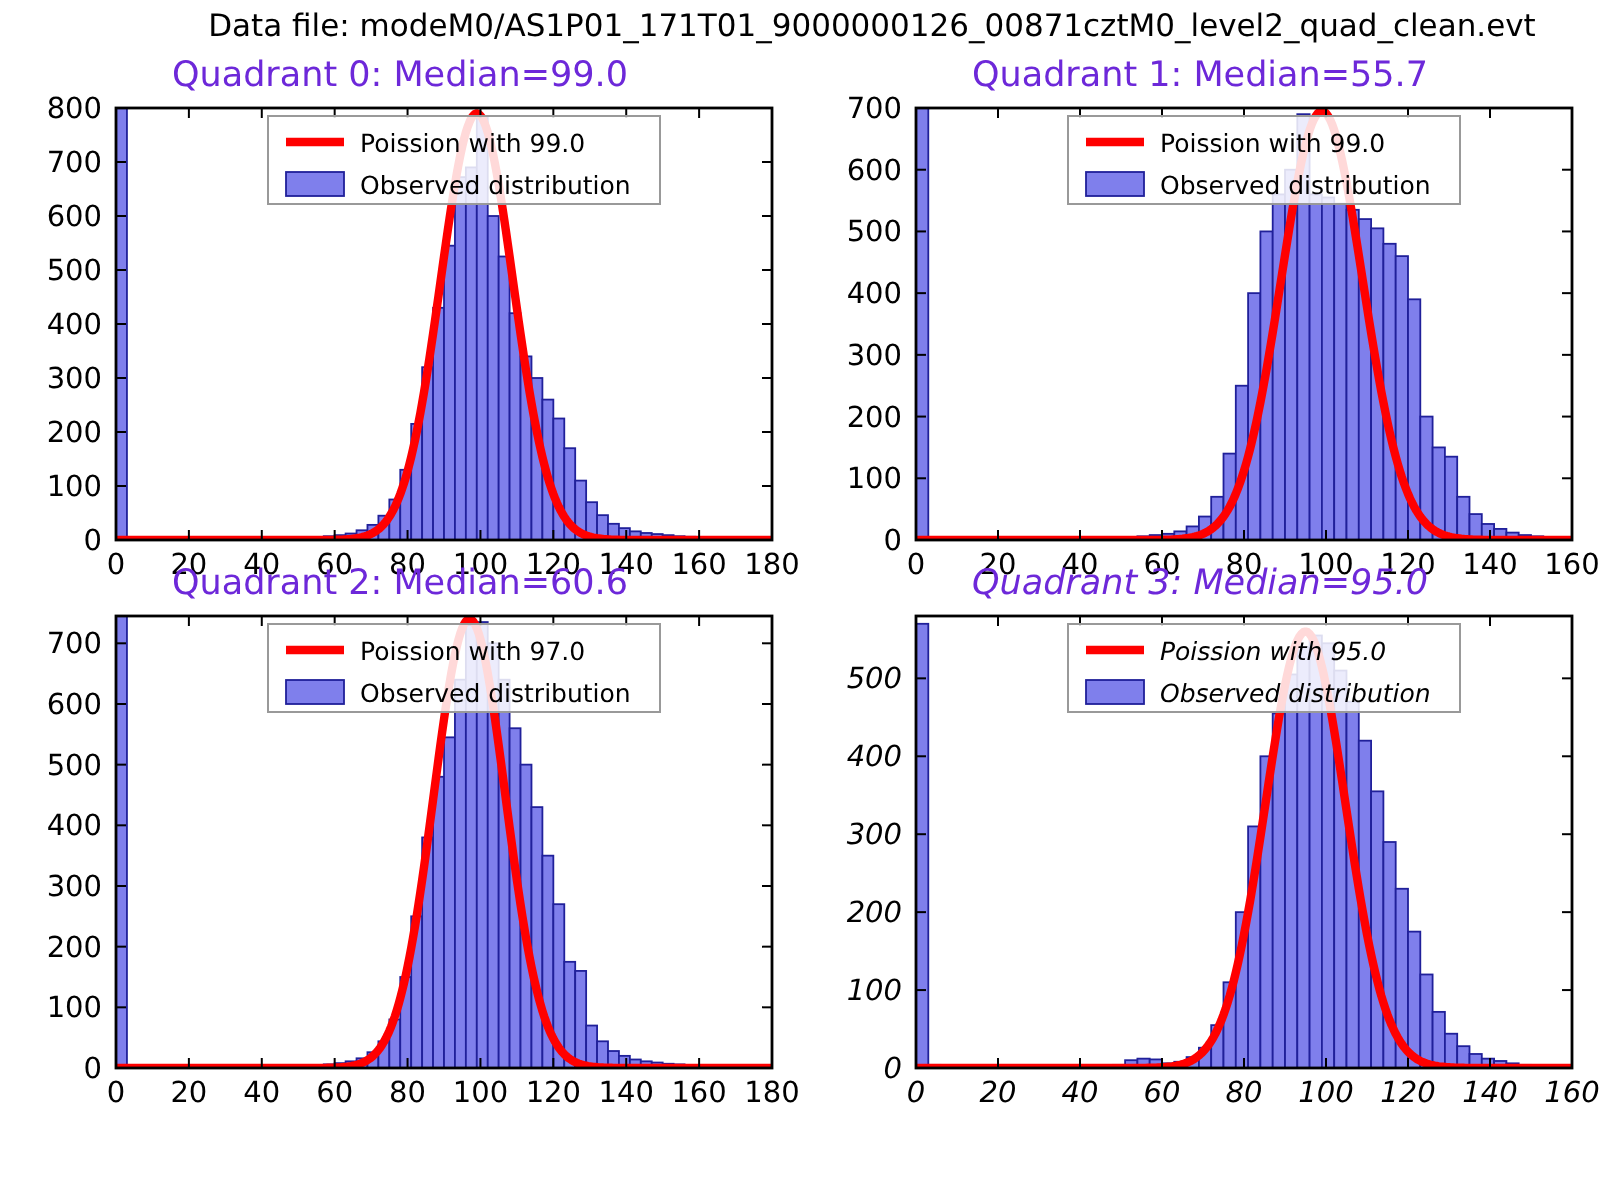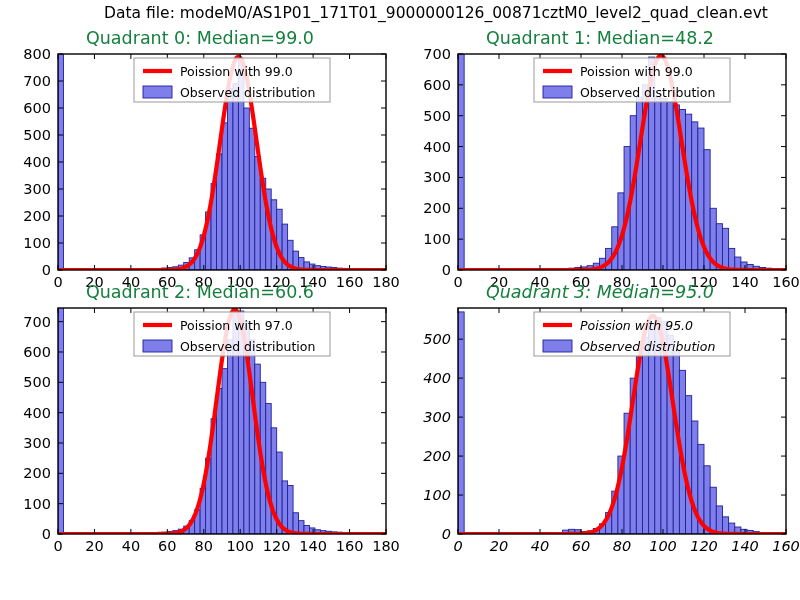--- a/index.html
+++ b/index.html
@@ -9,21 +9,21 @@
     overflow:hidden;
   }
   #root{position:relative;width:800px;height:600px;}
   .suptitle{
     position:absolute;left:0;top:4px;width:800px;text-align:center;
     font-size:15.5px;color:#000;white-space:nowrap;padding-left:36px;
   }
   .panel{position:absolute;}
   .panel-title{
     position:absolute;left:0;width:100%;text-align:center;top:0;
-    font-size:17.5px;color:#15803d;white-space:nowrap;
+    font-size:17.5px;color:#6d28d9;white-space:nowrap;
   }
   svg{display:block;}
   text{font-family:"DejaVu Sans","Liberation Sans",sans-serif;fill:#000;}
   .ticklbl{font-size:14.5px;}
   .legend-txt{font-size:12.5px;}
 </style>
 </head>
 <body>
 
 <div id="root">
@@ -143,21 +143,21 @@
         <g>
           <rect x="134" y="30" width="196" height="44" fill="#ffffff" fill-opacity="0.85" stroke="#999999" stroke-width="1"></rect>
           <line x1="143" y1="43" x2="172" y2="43" stroke="#ff0000" stroke-width="4.2"></line>
           <text x="180" y="48" class="legend-txt">Poission with 99.0</text>
           <rect x="143" y="58" width="29" height="12" fill="#7f7fec" stroke="#20209a" stroke-width="0.9"></rect>
           <text x="180" y="69" class="legend-txt">Observed distribution</text>
         </g>
       </svg>
     </div>
   <div class="panel" style="left:400px;top:28px;width:400px;height:272px;">
-      <div class="panel-title">Quadrant 1: Median=48.2</div>
+      <div class="panel-title">Quadrant 1: Median=55.7</div>
       <svg width="400" height="272">
         <rect x="58" y="26" width="328" height="216" fill="#ffffff"></rect>
         <defs>
           <clipPath id="quadrant-1-clip">
             <rect x="58" y="26" width="328" height="216"></rect>
           </clipPath>
         </defs>
         <g clip-path="url(#quadrant-1-clip)">
           <rect x="58.00" y="19.83" width="6.15" height="222.17" fill="#7f7fec" stroke="#20209a" stroke-width="0.9"></rect>
           <rect x="64.15" y="240.77" width="6.15" height="1.23" fill="#7f7fec" stroke="#20209a" stroke-width="0.9"></rect>

